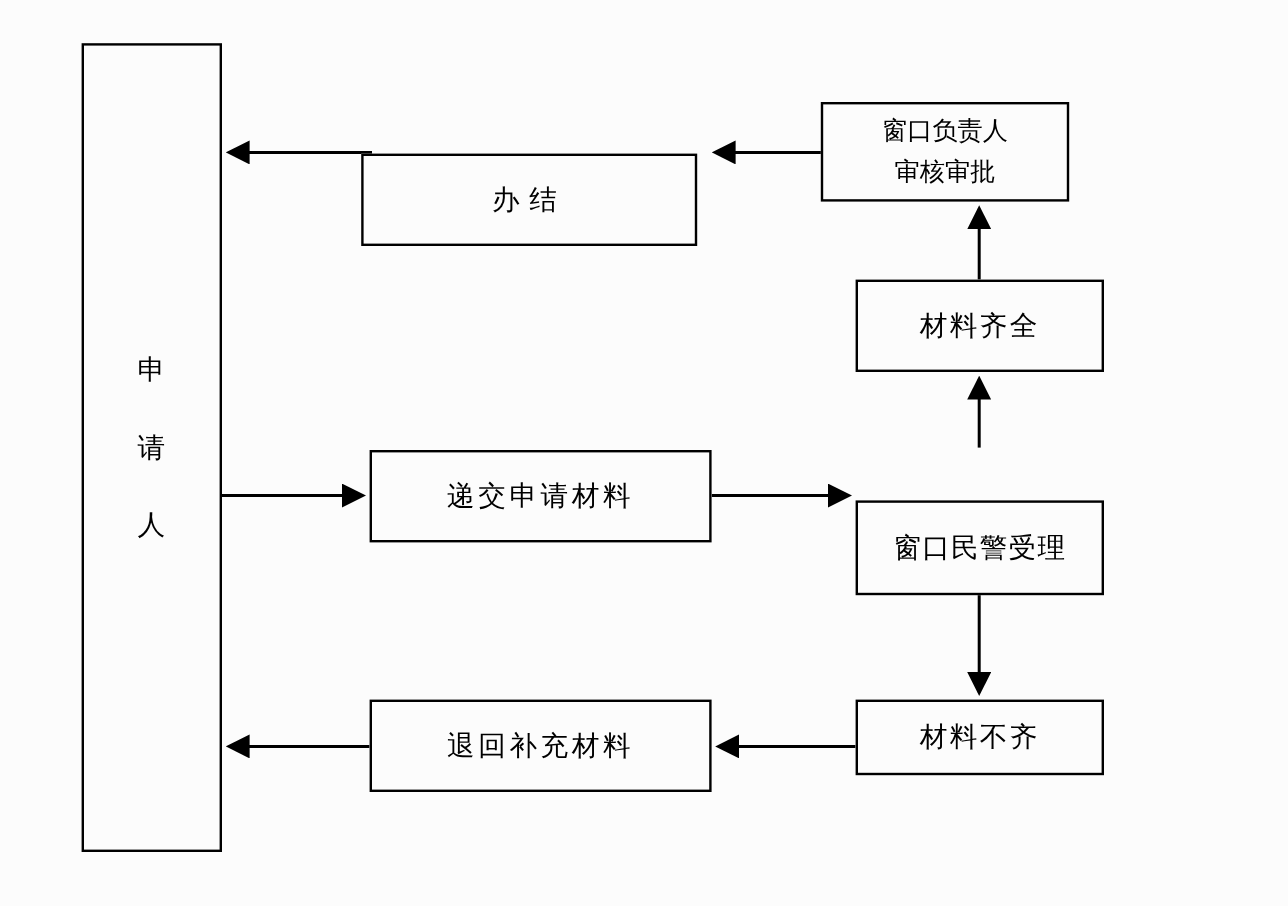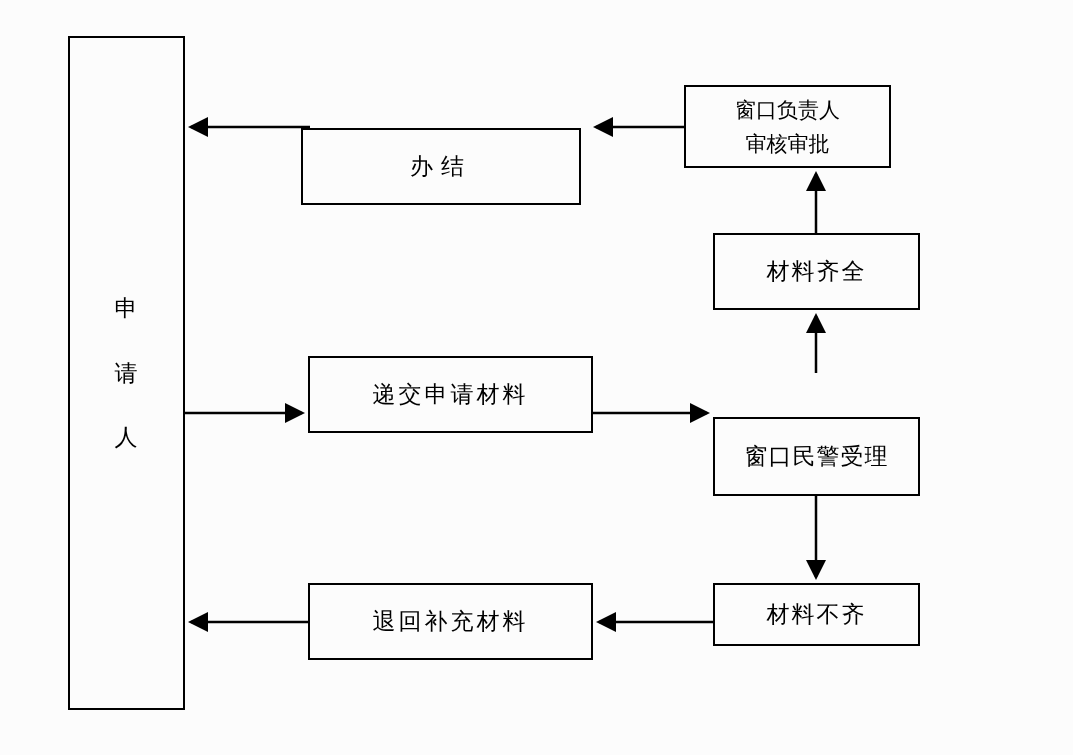--- a/index.html
+++ b/index.html
@@ -27,21 +27,21 @@
     font-size: 23px;
     white-space: pre-line;
     box-sizing: border-box;
     line-height: 1.7;
   }
   
   #node-applicant            { left: 68px;  top: 36px;  width: 117px; height: 674px; line-height: 2.8; letter-spacing: 1px; }
   #node-complete             { left: 301px; top: 88px;  width: 280px; height: 77px;  letter-spacing: 8px; margin-top: 40px; }
   #node-supervisor-review    { left: 684px; top: 85px;  width: 207px; height: 83px;  font-size: 21px; line-height: 1.6; }
   #node-materials-complete   { left: 713px; top: 233px; width: 207px; height: 77px;  letter-spacing: 2px; }
-  #node-submit-materials     { left: 308px; top: 356px; width: 285px; height: 77px;  letter-spacing: 3px; }
+  #node-submit-materials     { left: 308px; top: 375px; width: 285px; height: 77px;  letter-spacing: 3px; }
   #node-window-police-accept { left: 713px; top: 373px; width: 207px; height: 79px;  letter-spacing: 1px; margin-top: 44px; }
   #node-return-supplement    { left: 308px; top: 583px; width: 285px; height: 77px;  letter-spacing: 3px; text-align: right; }
   #node-materials-incomplete { left: 713px; top: 583px; width: 207px; height: 63px;  letter-spacing: 2px; }
 
   #edges-layer {
     position: absolute;
     left: 0;
     top: 0;
     width: 1073px;
     height: 755px;

